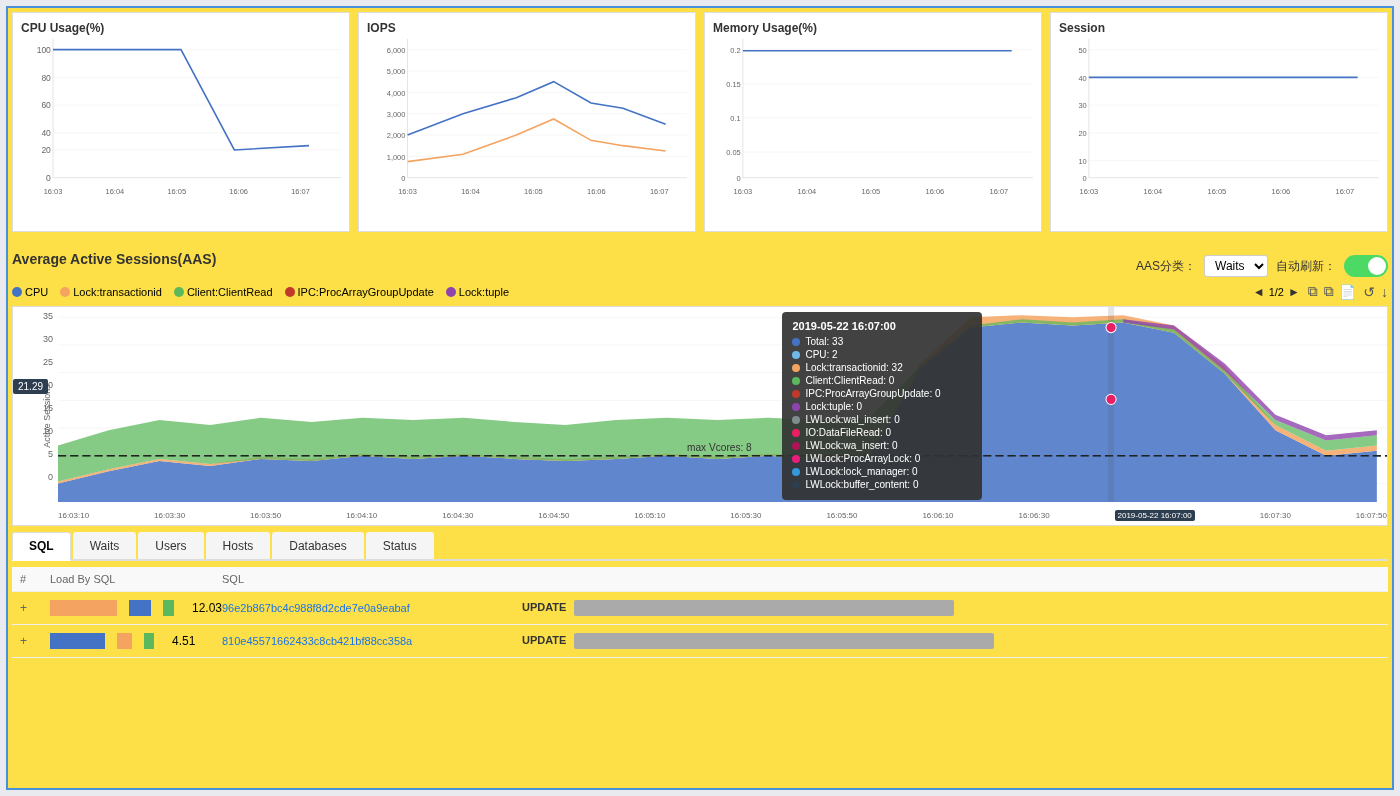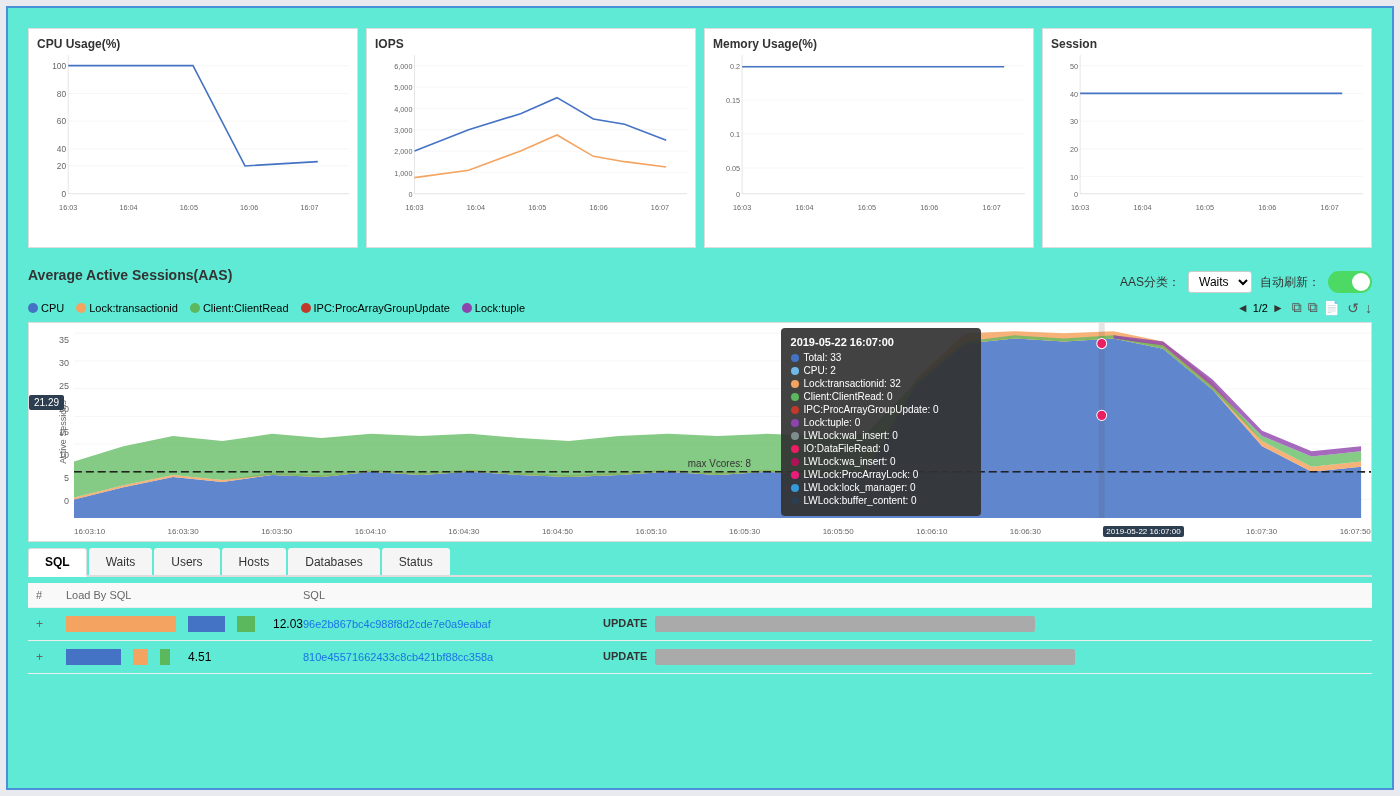--- a/index.html
+++ b/index.html
@@ -6,23 +6,23 @@
     body {
       font-family: Arial, sans-serif;
       background: #e8eaf0;
       width: 1400px;
       height: 796px;
       overflow: hidden;
       font-size: 12px;
     }
     .main-container {
       border: 2px solid #4a90d9;
-      background: #5eead4;
+      background: #fde047;
       margin: 6px;
-      padding: 20px;
+      padding: 4px;
       height: 784px;
       overflow: hidden;
     }
     
     .top-charts {
       display: flex;
       gap: 8px;
       height: 220px;
       margin-bottom: 8px;
     }
@@ -198,21 +198,21 @@
       background: #f9f9f9;
     }
     .table-row {
       display: flex;
       align-items: center;
       padding: 8px 8px;
       border-bottom: 1px solid #eee;
       font-size: 12px;
     }
     .col-num { width: 30px; }
-    .col-load { width: 237px; }
+    .col-load { width: 172px; }
     .col-hash { width: 300px; }
     .col-sql { flex: 1; }
     .bar-container {
       display: flex;
       align-items: center;
       gap: 12px;
     }
     .bar-part {
       height: 16px;
       display: inline-block;
@@ -445,21 +445,21 @@
 
       <text x="620" y="140" font-size="10" fill="#333">max Vcores: 8</text>
 
       <rect x="1035" y="0" width="6" height="190" fill="rgba(80,80,80,0.15)"></rect>
 
       <circle cx="1038" cy="20" r="5" fill="#e91e63" stroke="#fff" stroke-width="1"></circle>
       <circle cx="1038" cy="90" r="5" fill="#e91e63" stroke="#fff" stroke-width="1"></circle>
 
     </svg>
 
-    <div style="position:absolute;left:0;top:8px;width:44px;height:195px;display:flex;flex-direction:column;justify-content:space-between;padding:4px 4px 20px 0;font-size:9px;color:#666;text-align:right;">
+    <div style="position:absolute;left:0;top:0;width:44px;height:195px;display:flex;flex-direction:column;justify-content:space-between;padding:4px 4px 20px 0;font-size:9px;color:#666;text-align:right;">
       <span>35</span>
       <span>30</span>
       <span>25</span>
       <span>20</span>
       <span>15</span>
       <span>10</span>
       <span>5</span>
       <span>0</span>
     </div>
 

